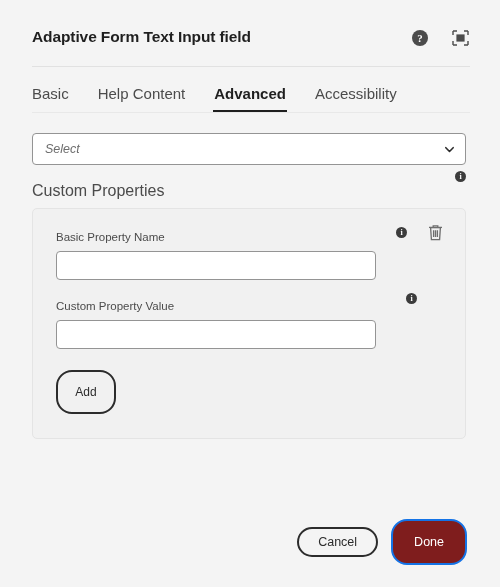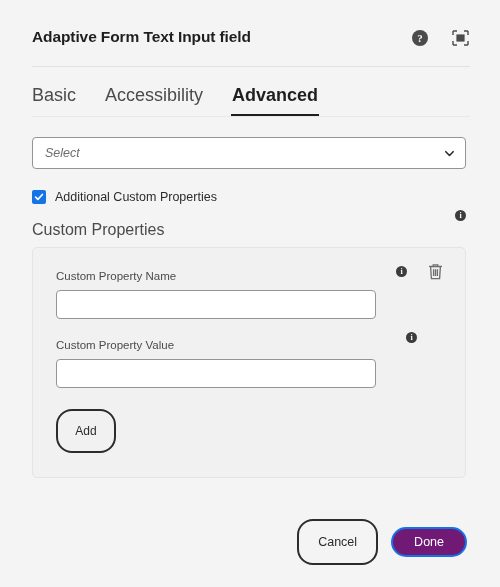--- a/index.html
+++ b/index.html
@@ -77,21 +77,21 @@
 
   
   .tabs {
     display: flex;
     gap: 0;
     padding: 0 32px;
     margin-top: 7px;
     position: relative;
   }
   .tab {
-    font-size: 18px;
+    font-size: 15px;
     color: #4b4b4b;
     padding: 11px 0 10px 0;
     margin-right: 29px;
     cursor: pointer;
     position: relative;
     white-space: nowrap;
   }
   .tab:last-child { margin-right: 0; }
   .tab.active {
     color: #1f1f1f;
@@ -256,36 +256,36 @@
 
   
   .footer {
     padding: 0 33px 22px 0;
     display: flex;
     justify-content: flex-end;
     align-items: center;
     gap: 13px;
   }
   .btn-secondary {
-    height: 46px;
+    height: 30px;
     padding: 0 19px;
     border-radius: 16px;
     border: 2px solid #2c2c2c;
     background: transparent;
     font-size: 12.5px;
     color: #2c2c2c;
     cursor: pointer;
     font-family: "Liberation Sans", sans-serif;
   }
   .btn-primary {
-    height: 30px;
+    height: 46px;
     padding: 0 21px;
     border-radius: 16px;
     border: 2px solid #1473e6;
-    background: #701a75;
+    background: #7f1d1d;
     font-size: 12.5px;
     color: #ffffff;
     cursor: pointer;
     font-family: "Liberation Sans", sans-serif;
   }
 </style>
 </head>
 <body>
 
 <div class="dialog">
@@ -301,52 +301,45 @@
           <path d="M1,1 L5,1 M1,1 L1,5 M16,1 L12,1 M16,1 L16,5 M1,15 L5,15 M1,15 L1,11 M16,15 L12,15 M16,15 L16,11" stroke="#4b4b4b" stroke-width="1.4" fill="none"></path>
           <rect x="4.4" y="4.4" width="8.2" height="7.2" fill="#4b4b4b"></rect>
         </svg>
       </button>
     </div>
   </div>
   <div class="header-rule"></div>
 
   <div class="tabs">
     <div class="tab">Basic</div>
+    <div class="tab">Help Content</div>
+    <div class="tab active">Advanced</div>
     <div class="tab">Accessibility</div>
-    <div class="tab active">Advanced</div>
   </div>
   <div class="tabs-rule"></div>
 
   <div class="body">
 
     <div class="select-box">
       <span class="select-placeholder">Select</span>
       <svg class="chev" viewBox="0 0 12 12">
         <path d="M2,4 L6,8.2 L10,4" stroke="#2c2c2c" stroke-width="1.7" fill="none" stroke-linecap="round" stroke-linejoin="round"></path>
       </svg>
     </div>
 
-    <div class="check-row">
-      <span class="checkbox">
-        <svg width="10" height="10" viewBox="0 0 10 10">
-          <path d="M1.6,5.1 L3.9,7.4 L8.4,2.5" stroke="#ffffff" stroke-width="1.7" fill="none" stroke-linecap="round" stroke-linejoin="round"></path>
-        </svg>
-      </span>
-      <span class="check-label">Additional Custom Properties</span>
-    </div>
 
     <div class="cp-head">
       <span class="cp-title">Custom Properties</span>
       <span class="info-dot top" title="Info">i</span>
     </div>
 
     <div class="card">
 
       <div class="row-head">
-        <span class="row-label">Custom Property Name</span>
+        <span class="row-label">Basic Property Name</span>
         <span class="row-icons">
           <span class="info-dot" title="Info">i</span>
           <span title="Delete" style="cursor:pointer;display:flex;">
             <svg width="15" height="17" viewBox="0 0 15 17">
               <path d="M1,3.4 L14,3.4" stroke="#6e6e6e" stroke-width="1.3"></path>
               <path d="M5.2,3.2 L5.2,1.8 L9.8,1.8 L9.8,3.2" stroke="#6e6e6e" stroke-width="1.3" fill="none"></path>
               <path d="M2.6,3.6 L3.4,15.6 L11.6,15.6 L12.4,3.6 Z" stroke="#6e6e6e" stroke-width="1.3" fill="none"></path>
               <path d="M5.6,6.2 L5.6,13.1 M7.5,6.2 L7.5,13.1 M9.4,6.2 L9.4,13.1" stroke="#6e6e6e" stroke-width="1.3"></path>
             </svg>
           </span>

